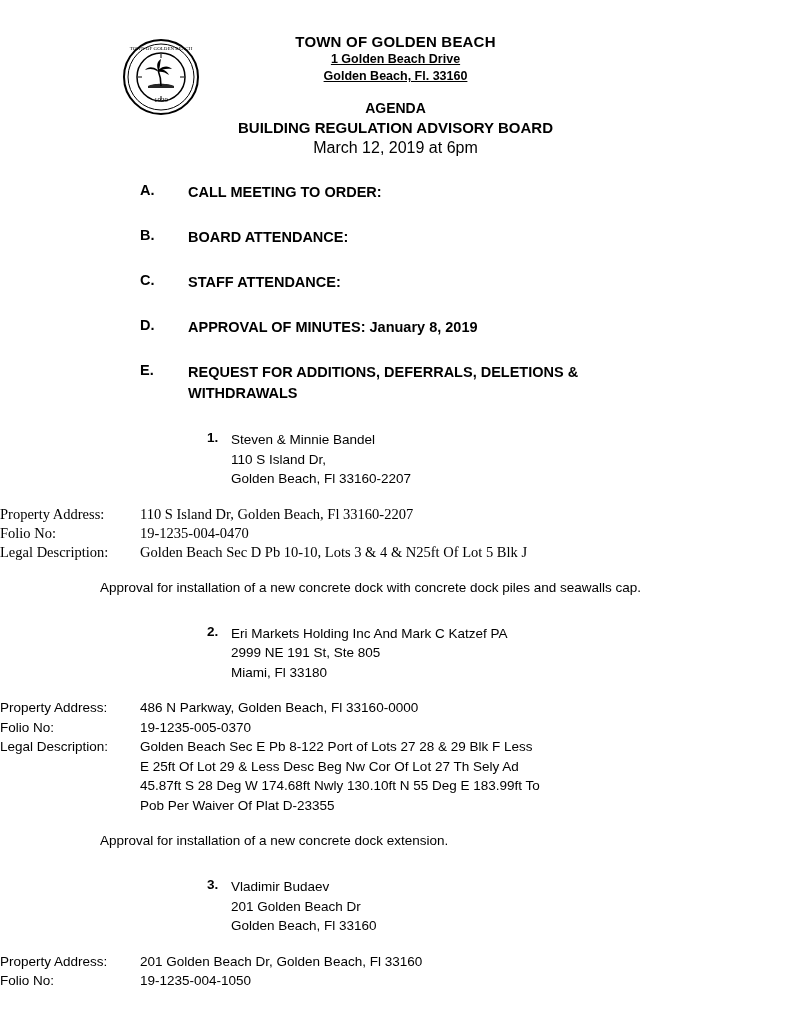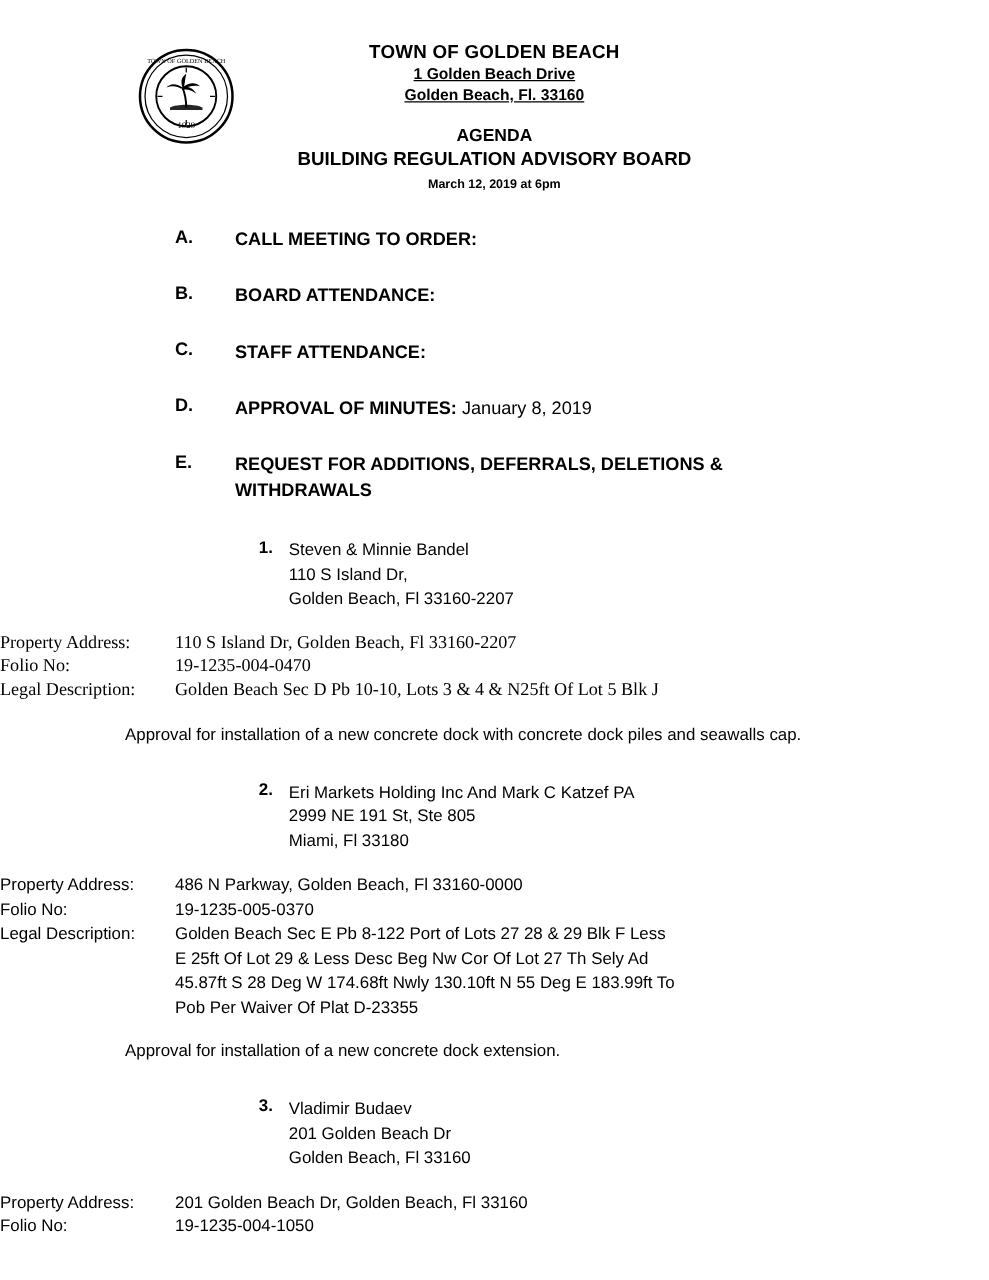--- a/index.html
+++ b/index.html
@@ -24,21 +24,21 @@
   }
 
   
   .header {
     position: relative;
     padding-top: 32px;
     text-align: center;
   }
   .seal {
     position: absolute;
-    left: 110px;
+    left: 122px;
     top: 38px;
     width: 78px;
     height: 78px;
   }
   .seal svg { display: block; }
 
   .hdr-title {
     font-size: 15px;
     font-weight: bold;
     letter-spacing: 0.2px;
@@ -55,22 +55,22 @@
     font-size: 14px;
     font-weight: bold;
     line-height: 20px;
   }
   .hdr-board {
     font-size: 15px;
     font-weight: bold;
     line-height: 20px;
   }
   .hdr-date {
-    font-size: 10px;
-    font-weight: bold;
+    font-size: 16px;
+    font-weight: normal;
     line-height: 20px;
   }
 
   
   .body {
     margin: 0;
     padding: 0 22px 0 0;
   }
   .sec {
     display: flex;
@@ -83,21 +83,21 @@
     font-size: 14.5px;
     font-weight: bold;
   }
   .sec-text {
     font-size: 14.5px;
     font-weight: bold;
     line-height: 21px;
     max-width: 480px;
   }
   .sec-text .normal {
-    font-weight: normal;
+    font-weight: bold;
     text-align: center;
   }
 
   
   .item-block {
     margin-top: 26px;
   }
   .item-head {
     display: flex;
     padding-left: 207px;

